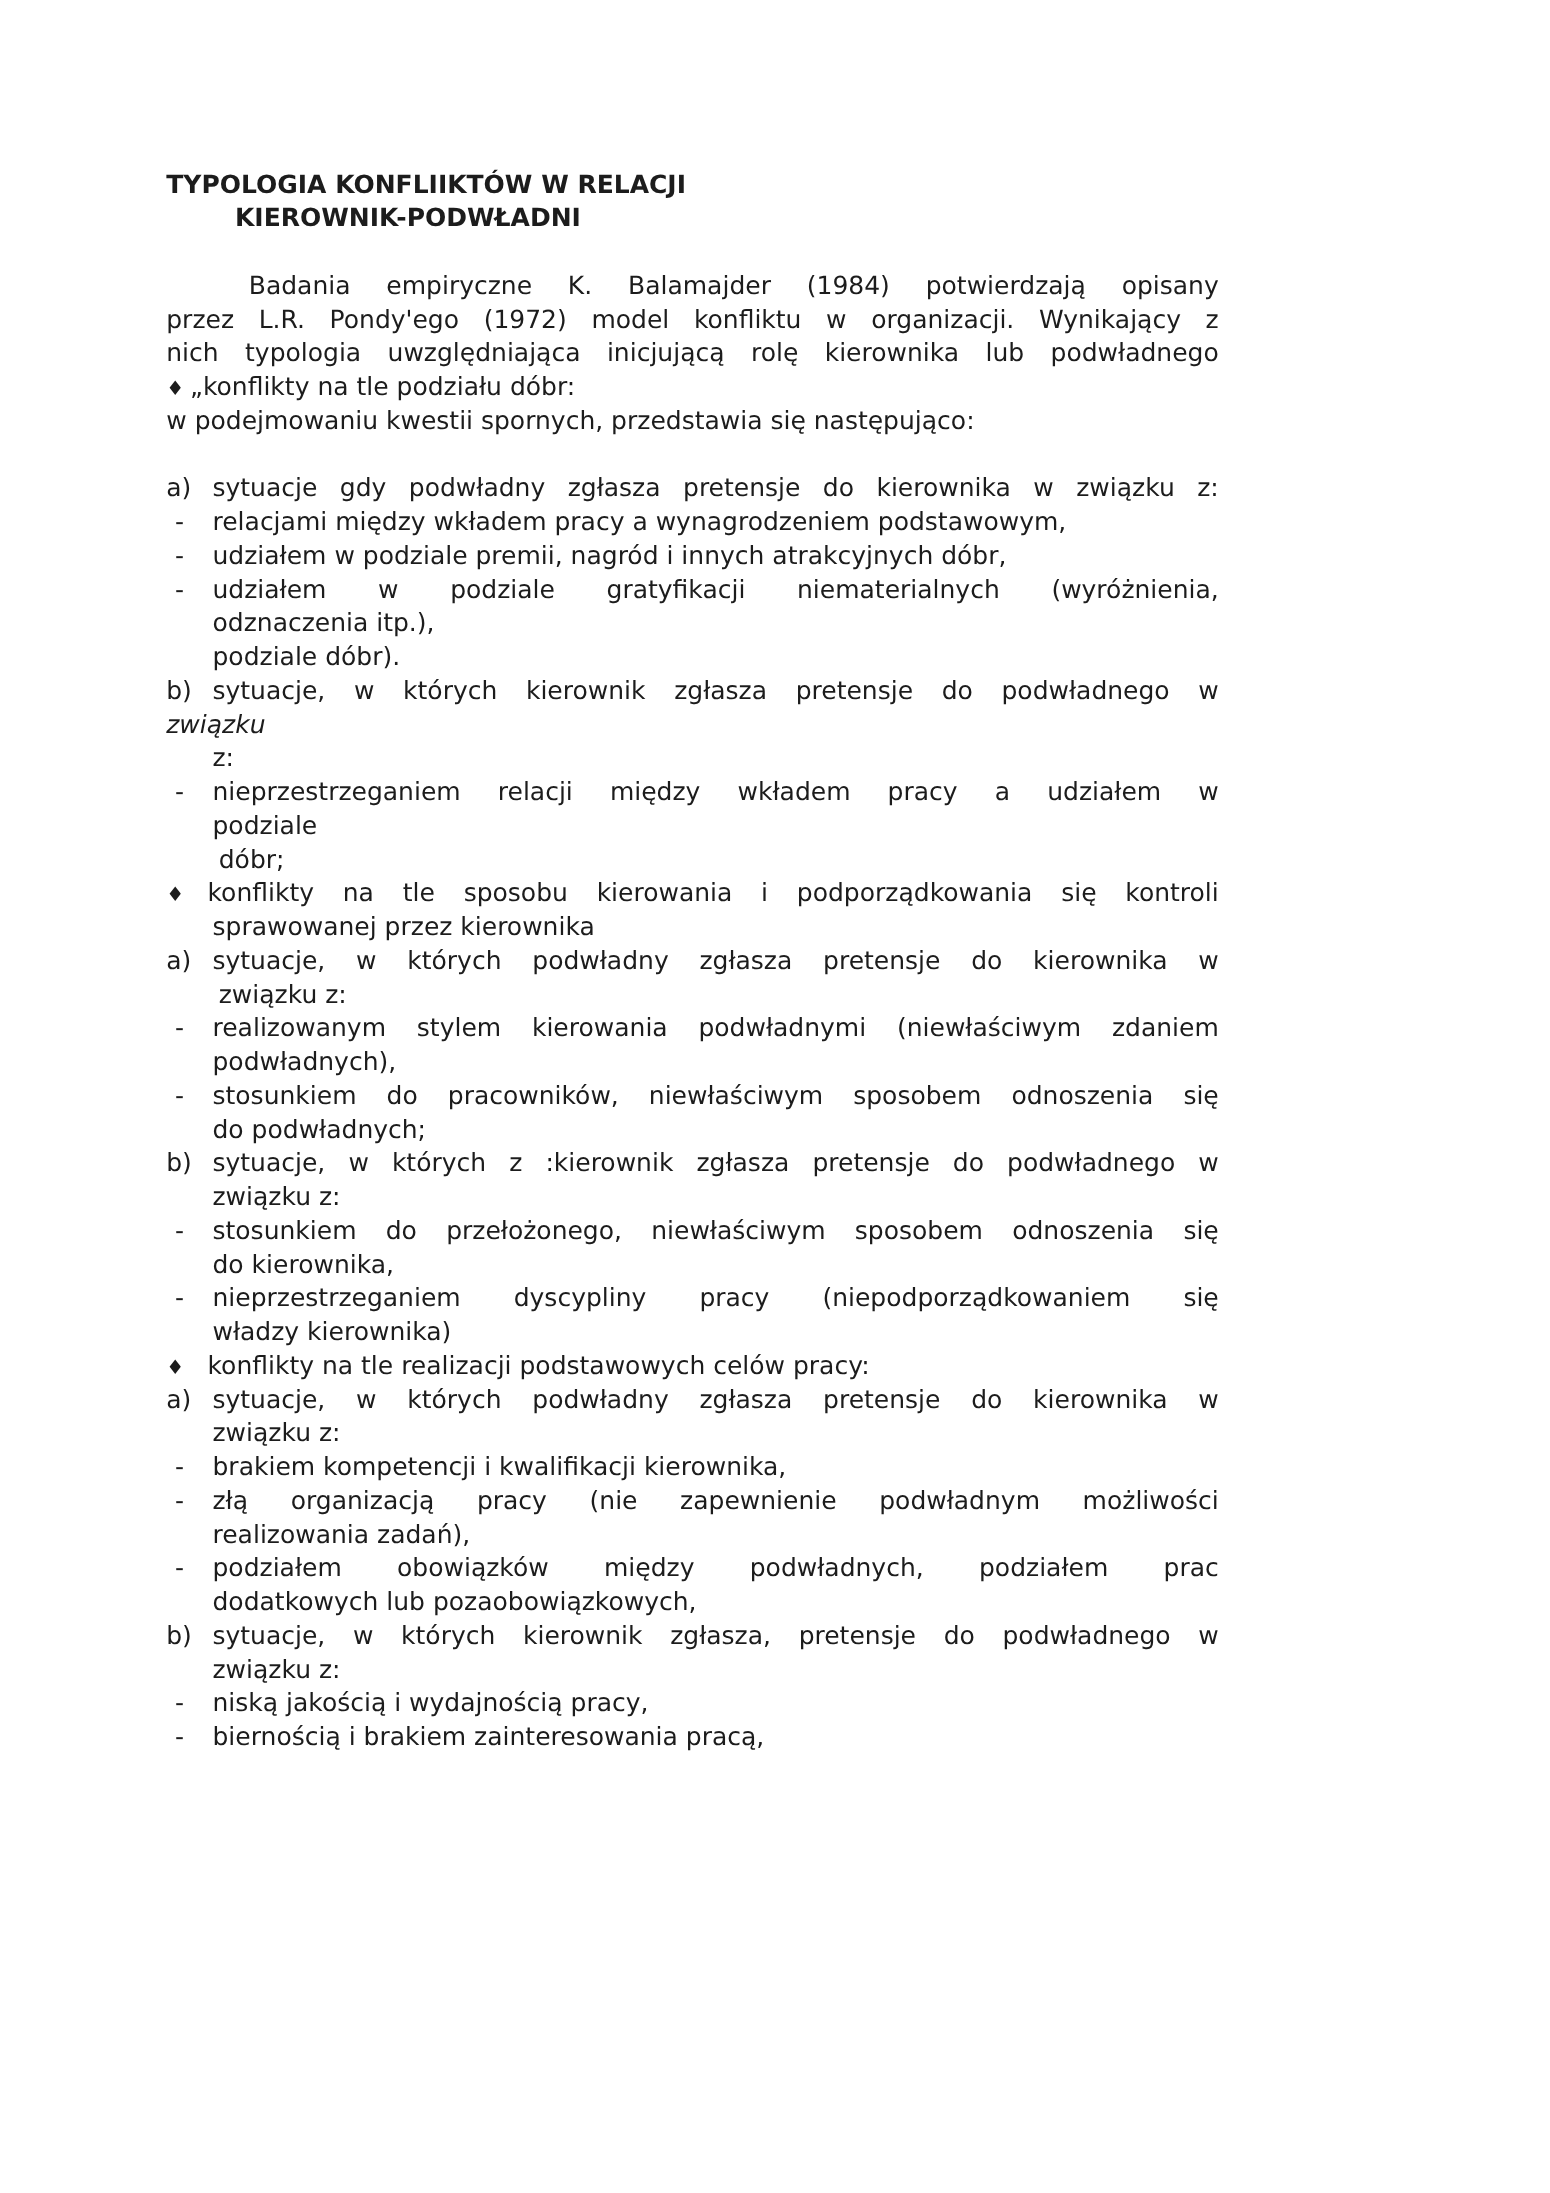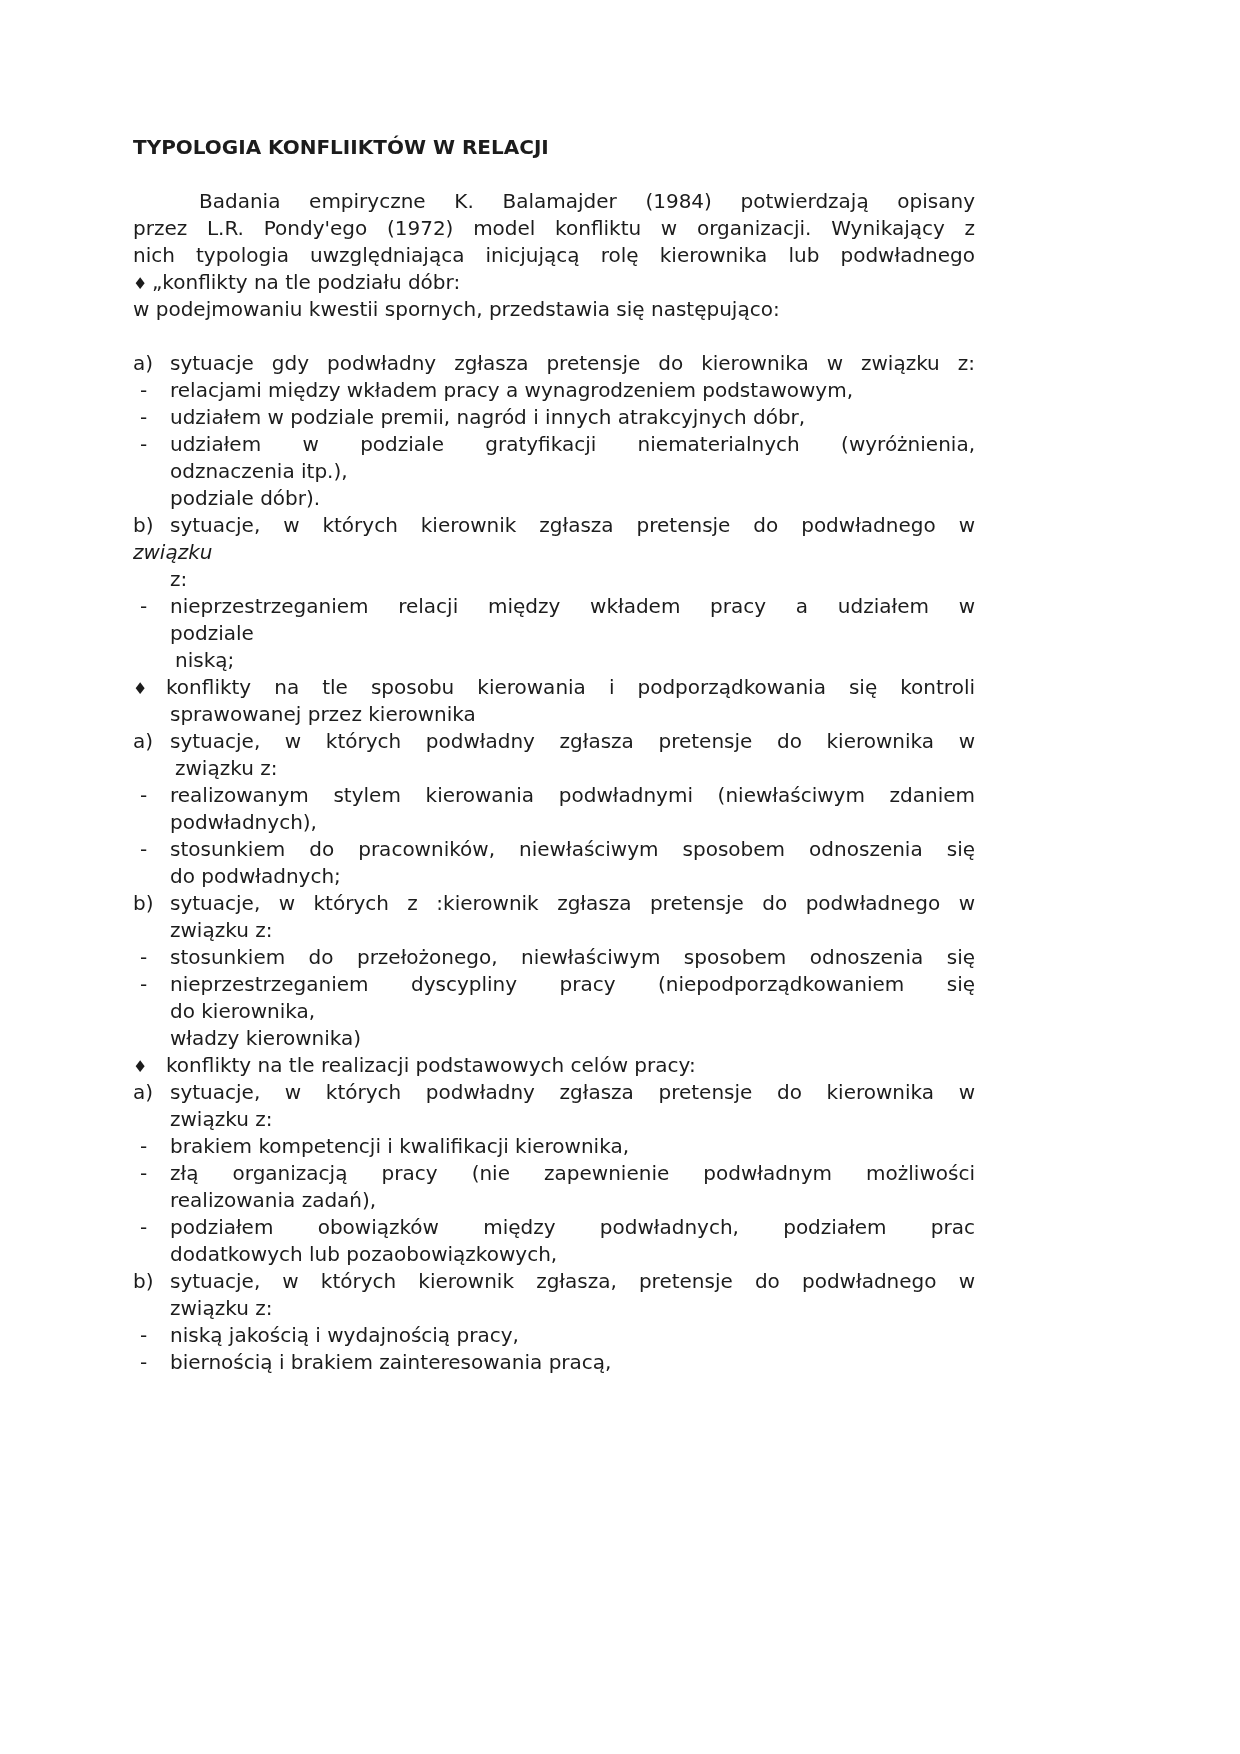--- a/index.html
+++ b/index.html
@@ -49,53 +49,54 @@
   .mk[data-name="dash-marker"] { padding-left: 7px; }
   .mk[data-name="bullet-diamond-icon"] { font-size: 16px; }
 </style>
 </head>
 <body>
 
 <div class="page" data-name="document-page">
   <div class="content" data-name="document-content">
     <div class="title-block" data-name="document-title">
       <div class="title-l1" data-name="title-line-1">TYPOLOGIA KONFLIIKTÓW W RELACJI</div>
+      <div class="title-l2" data-name="title-line-2">KIEROWNIK-PODWŁADNI</div>
     </div>
     <div data-name="document-body" id="doc-body">
         <div class="ln j intro-ind" data-name="text-line"><span class="tx" data-name="line-text">Badania empiryczne K. Balamajder (1984) potwierdzają opisany</span></div>
         <div class="ln j" data-name="text-line"><span class="tx" data-name="line-text">przez L.R. Pondy'ego (1972) model konfliktu w organizacji. Wynikający z</span></div>
         <div class="ln j" data-name="text-line"><span class="tx" data-name="line-text">nich typologia uwzględniająca inicjującą rolę kierownika lub podwładnego</span></div>
         <div class="ln" data-name="text-line"><span class="mk mw19" data-name="bullet-diamond-icon">♦</span><span class="tx" data-name="line-text">„konflikty na tle podziału dóbr:</span></div>
         <div class="ln" data-name="text-line"><span class="tx" data-name="line-text">w podejmowaniu kwestii spornych, przedstawia się następująco:</span></div>
         <div class="ln blank" data-name="blank-line"></div>
         <div class="ln j" data-name="text-line"><span class="mk" data-name="list-letter-marker">a)</span><span class="tx" data-name="line-text">sytuacje gdy podwładny zgłasza pretensje do kierownika w związku z:</span></div>
         <div class="ln" data-name="text-line"><span class="mk" data-name="dash-marker">-</span><span class="tx" data-name="line-text">relacjami między wkładem pracy a wynagrodzeniem podstawowym,</span></div>
         <div class="ln" data-name="text-line"><span class="mk" data-name="dash-marker">-</span><span class="tx" data-name="line-text">udziałem w podziale premii, nagród i innych atrakcyjnych dóbr,</span></div>
         <div class="ln j" data-name="text-line"><span class="mk" data-name="dash-marker">-</span><span class="tx" data-name="line-text">udziałem w podziale gratyfikacji niematerialnych (wyróżnienia,</span></div>
         <div class="ln i1" data-name="text-line"><span class="tx" data-name="line-text">odznaczenia itp.),</span></div>
         <div class="ln i1" data-name="text-line"><span class="tx" data-name="line-text">podziale dóbr).</span></div>
         <div class="ln j" data-name="text-line"><span class="mk" data-name="list-letter-marker">b)</span><span class="tx" data-name="line-text">sytuacje, w których kierownik zgłasza pretensje do podwładnego w</span></div>
         <div class="ln i0" data-name="text-line"><span class="tx" data-name="line-text">związku</span></div>
         <div class="ln i1" data-name="text-line"><span class="tx" data-name="line-text">z:</span></div>
         <div class="ln j" data-name="text-line"><span class="mk" data-name="dash-marker">-</span><span class="tx" data-name="line-text">nieprzestrzeganiem relacji między wkładem pracy a udziałem w</span></div>
         <div class="ln i1" data-name="text-line"><span class="tx" data-name="line-text">podziale</span></div>
-        <div class="ln i2" data-name="text-line"><span class="tx" data-name="line-text">niską;</span></div>
+        <div class="ln i2" data-name="text-line"><span class="tx" data-name="line-text">dóbr;</span></div>
         <div class="ln j" data-name="text-line"><span class="mk mw33" data-name="bullet-diamond-icon">♦</span><span class="tx" data-name="line-text">konflikty na tle sposobu kierowania i podporządkowania się kontroli</span></div>
         <div class="ln i1" data-name="text-line"><span class="tx" data-name="line-text">sprawowanej przez kierownika</span></div>
         <div class="ln j" data-name="text-line"><span class="mk" data-name="list-letter-marker">a)</span><span class="tx" data-name="line-text">sytuacje, w których podwładny zgłasza pretensje do kierownika w</span></div>
         <div class="ln i2" data-name="text-line"><span class="tx" data-name="line-text">związku z:</span></div>
         <div class="ln j" data-name="text-line"><span class="mk" data-name="dash-marker">-</span><span class="tx" data-name="line-text">realizowanym stylem kierowania podwładnymi (niewłaściwym zdaniem</span></div>
         <div class="ln i1" data-name="text-line"><span class="tx" data-name="line-text">podwładnych),</span></div>
         <div class="ln j" data-name="text-line"><span class="mk" data-name="dash-marker">-</span><span class="tx" data-name="line-text">stosunkiem do pracowników, niewłaściwym sposobem odnoszenia się</span></div>
         <div class="ln i1" data-name="text-line"><span class="tx" data-name="line-text">do podwładnych;</span></div>
         <div class="ln j" data-name="text-line"><span class="mk" data-name="list-letter-marker">b)</span><span class="tx" data-name="line-text">sytuacje, w których z :kierownik zgłasza pretensje do podwładnego w</span></div>
         <div class="ln i1" data-name="text-line"><span class="tx" data-name="line-text">związku z:</span></div>
         <div class="ln j" data-name="text-line"><span class="mk" data-name="dash-marker">-</span><span class="tx" data-name="line-text">stosunkiem do przełożonego, niewłaściwym sposobem odnoszenia się</span></div>
+        <div class="ln i1" data-name="text-line"><span class="tx" data-name="line-text">do kierownika,</span></div>
         <div class="ln j" data-name="text-line"><span class="mk" data-name="dash-marker">-</span><span class="tx" data-name="line-text">nieprzestrzeganiem dyscypliny pracy (niepodporządkowaniem się</span></div>
-        <div class="ln i1" data-name="text-line"><span class="tx" data-name="line-text">do kierownika,</span></div>
         <div class="ln i1" data-name="text-line"><span class="tx" data-name="line-text">władzy kierownika)</span></div>
         <div class="ln" data-name="text-line"><span class="mk mw33" data-name="bullet-diamond-icon">♦</span><span class="tx" data-name="line-text">konflikty na tle realizacji podstawowych celów pracy:</span></div>
         <div class="ln j" data-name="text-line"><span class="mk" data-name="list-letter-marker">a)</span><span class="tx" data-name="line-text">sytuacje, w których podwładny zgłasza pretensje do kierownika w</span></div>
         <div class="ln i1" data-name="text-line"><span class="tx" data-name="line-text">związku z:</span></div>
         <div class="ln" data-name="text-line"><span class="mk" data-name="dash-marker">-</span><span class="tx" data-name="line-text">brakiem kompetencji i kwalifikacji kierownika,</span></div>
         <div class="ln j" data-name="text-line"><span class="mk" data-name="dash-marker">-</span><span class="tx" data-name="line-text">złą organizacją pracy (nie zapewnienie podwładnym możliwości</span></div>
         <div class="ln i1" data-name="text-line"><span class="tx" data-name="line-text">realizowania zadań),</span></div>
         <div class="ln j" data-name="text-line"><span class="mk" data-name="dash-marker">-</span><span class="tx" data-name="line-text">podziałem obowiązków między podwładnych, podziałem prac</span></div>
         <div class="ln i1" data-name="text-line"><span class="tx" data-name="line-text">dodatkowych lub pozaobowiązkowych,</span></div>
         <div class="ln j" data-name="text-line"><span class="mk" data-name="list-letter-marker">b)</span><span class="tx" data-name="line-text">sytuacje, w których kierownik zgłasza, pretensje do podwładnego w</span></div>

